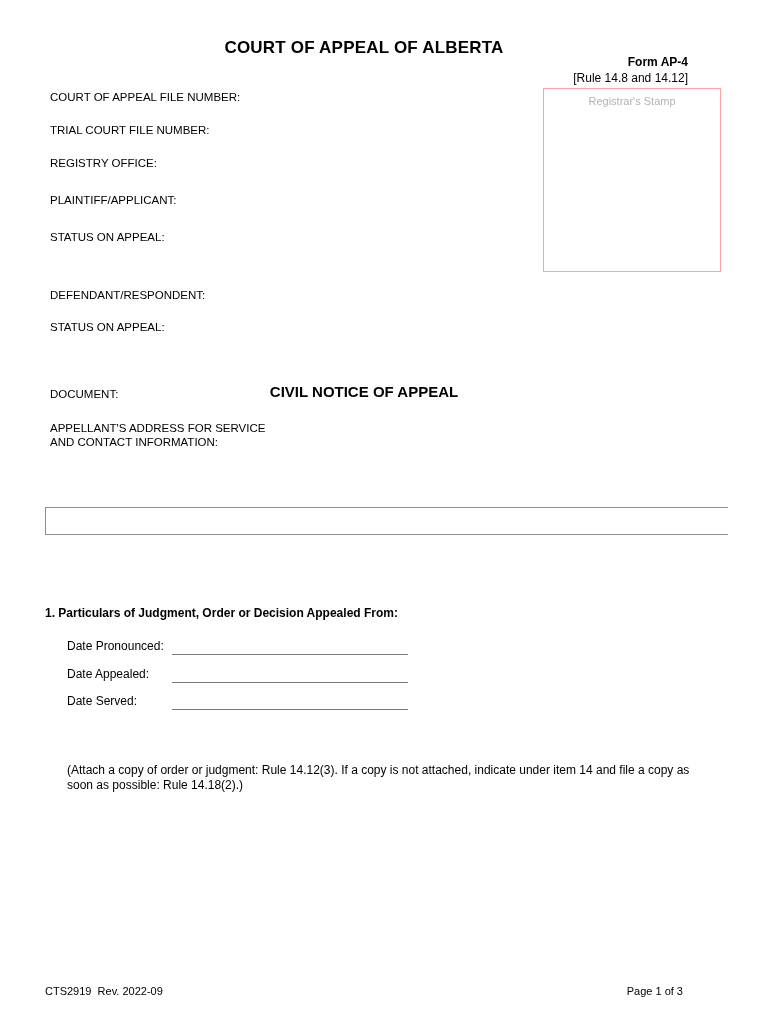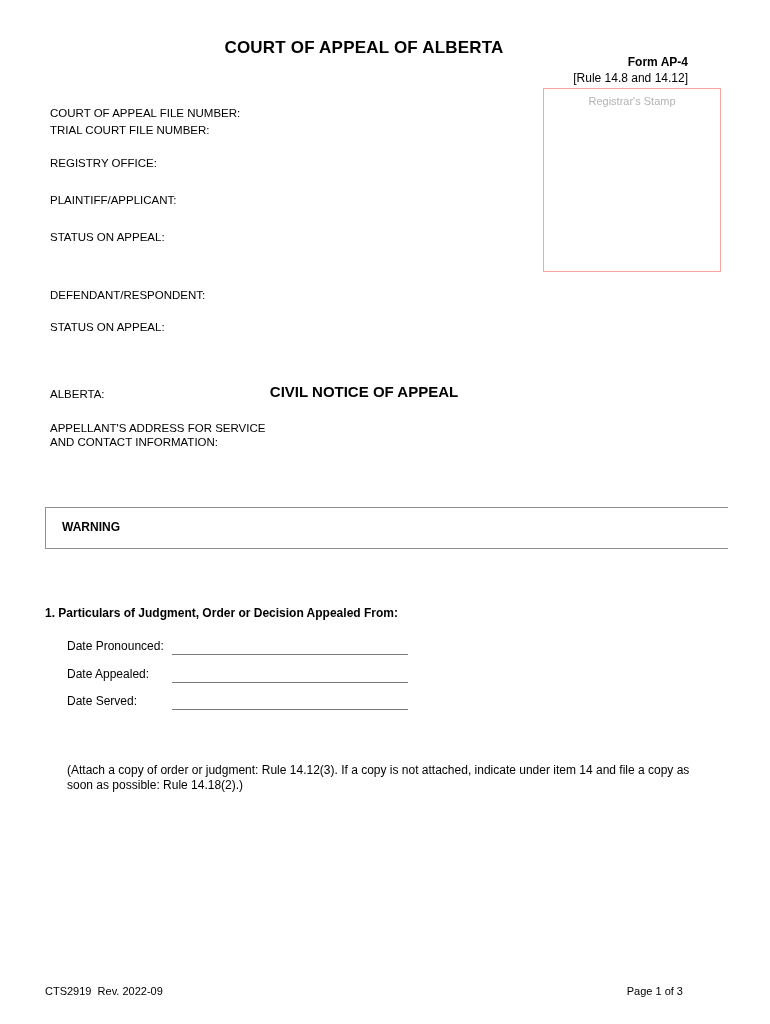--- a/index.html
+++ b/index.html
@@ -127,38 +127,37 @@
 <div class="page">
 
   <div class="abs page-title">COURT OF APPEAL OF ALBERTA</div>
   <div class="abs form-number">Form AP-4</div>
   <div class="abs rule-ref">[Rule 14.8 and 14.12]</div>
 
   <div class="abs stamp-box">
     <div class="stamp-label">Registrar's Stamp</div>
   </div>
 
-  <div class="abs caps-label" style="top:107px;">COURT OF APPEAL FILE NUMBER:</div>
+  <div class="abs caps-label" style="top:91px;">COURT OF APPEAL FILE NUMBER:</div>
   <div class="abs caps-label" style="top:124px;">TRIAL COURT FILE NUMBER:</div>
   <div class="abs caps-label" style="top:157px;">REGISTRY OFFICE:</div>
   <div class="abs caps-label" style="top:194px;">PLAINTIFF/APPLICANT:</div>
   <div class="abs caps-label" style="top:231px;">STATUS ON APPEAL:</div>
   <div class="abs caps-label" style="top:289px;">DEFENDANT/RESPONDENT:</div>
   <div class="abs caps-label" style="top:321px;">STATUS ON APPEAL:</div>
 
-  <div class="abs caps-label" style="top:388px;">ALBERTA:</div>
+  <div class="abs caps-label" style="top:388px;">DOCUMENT:</div>
   <div class="abs two-line-label">
     <div>APPELLANT'S ADDRESS FOR SERVICE</div>
     <div>AND CONTACT INFORMATION:</div>
   </div>
 
   <div class="abs doc-title">CIVIL NOTICE OF APPEAL</div>
 
   <div class="abs warning-box">
-    <div class="warning-title">WARNING</div>
   </div>
 
   <div class="abs section-heading">1. Particulars of Judgment, Order or Decision Appealed From:</div>
 
   <div class="abs field-label" style="top:639px;text-align:center;">Date Pronounced:</div>
   <div class="abs field-line" style="top:639px;"></div>
 
   <div class="abs field-label" style="top:667px;">Date Appealed:</div>
   <div class="abs field-line" style="top:667px;"></div>
 

